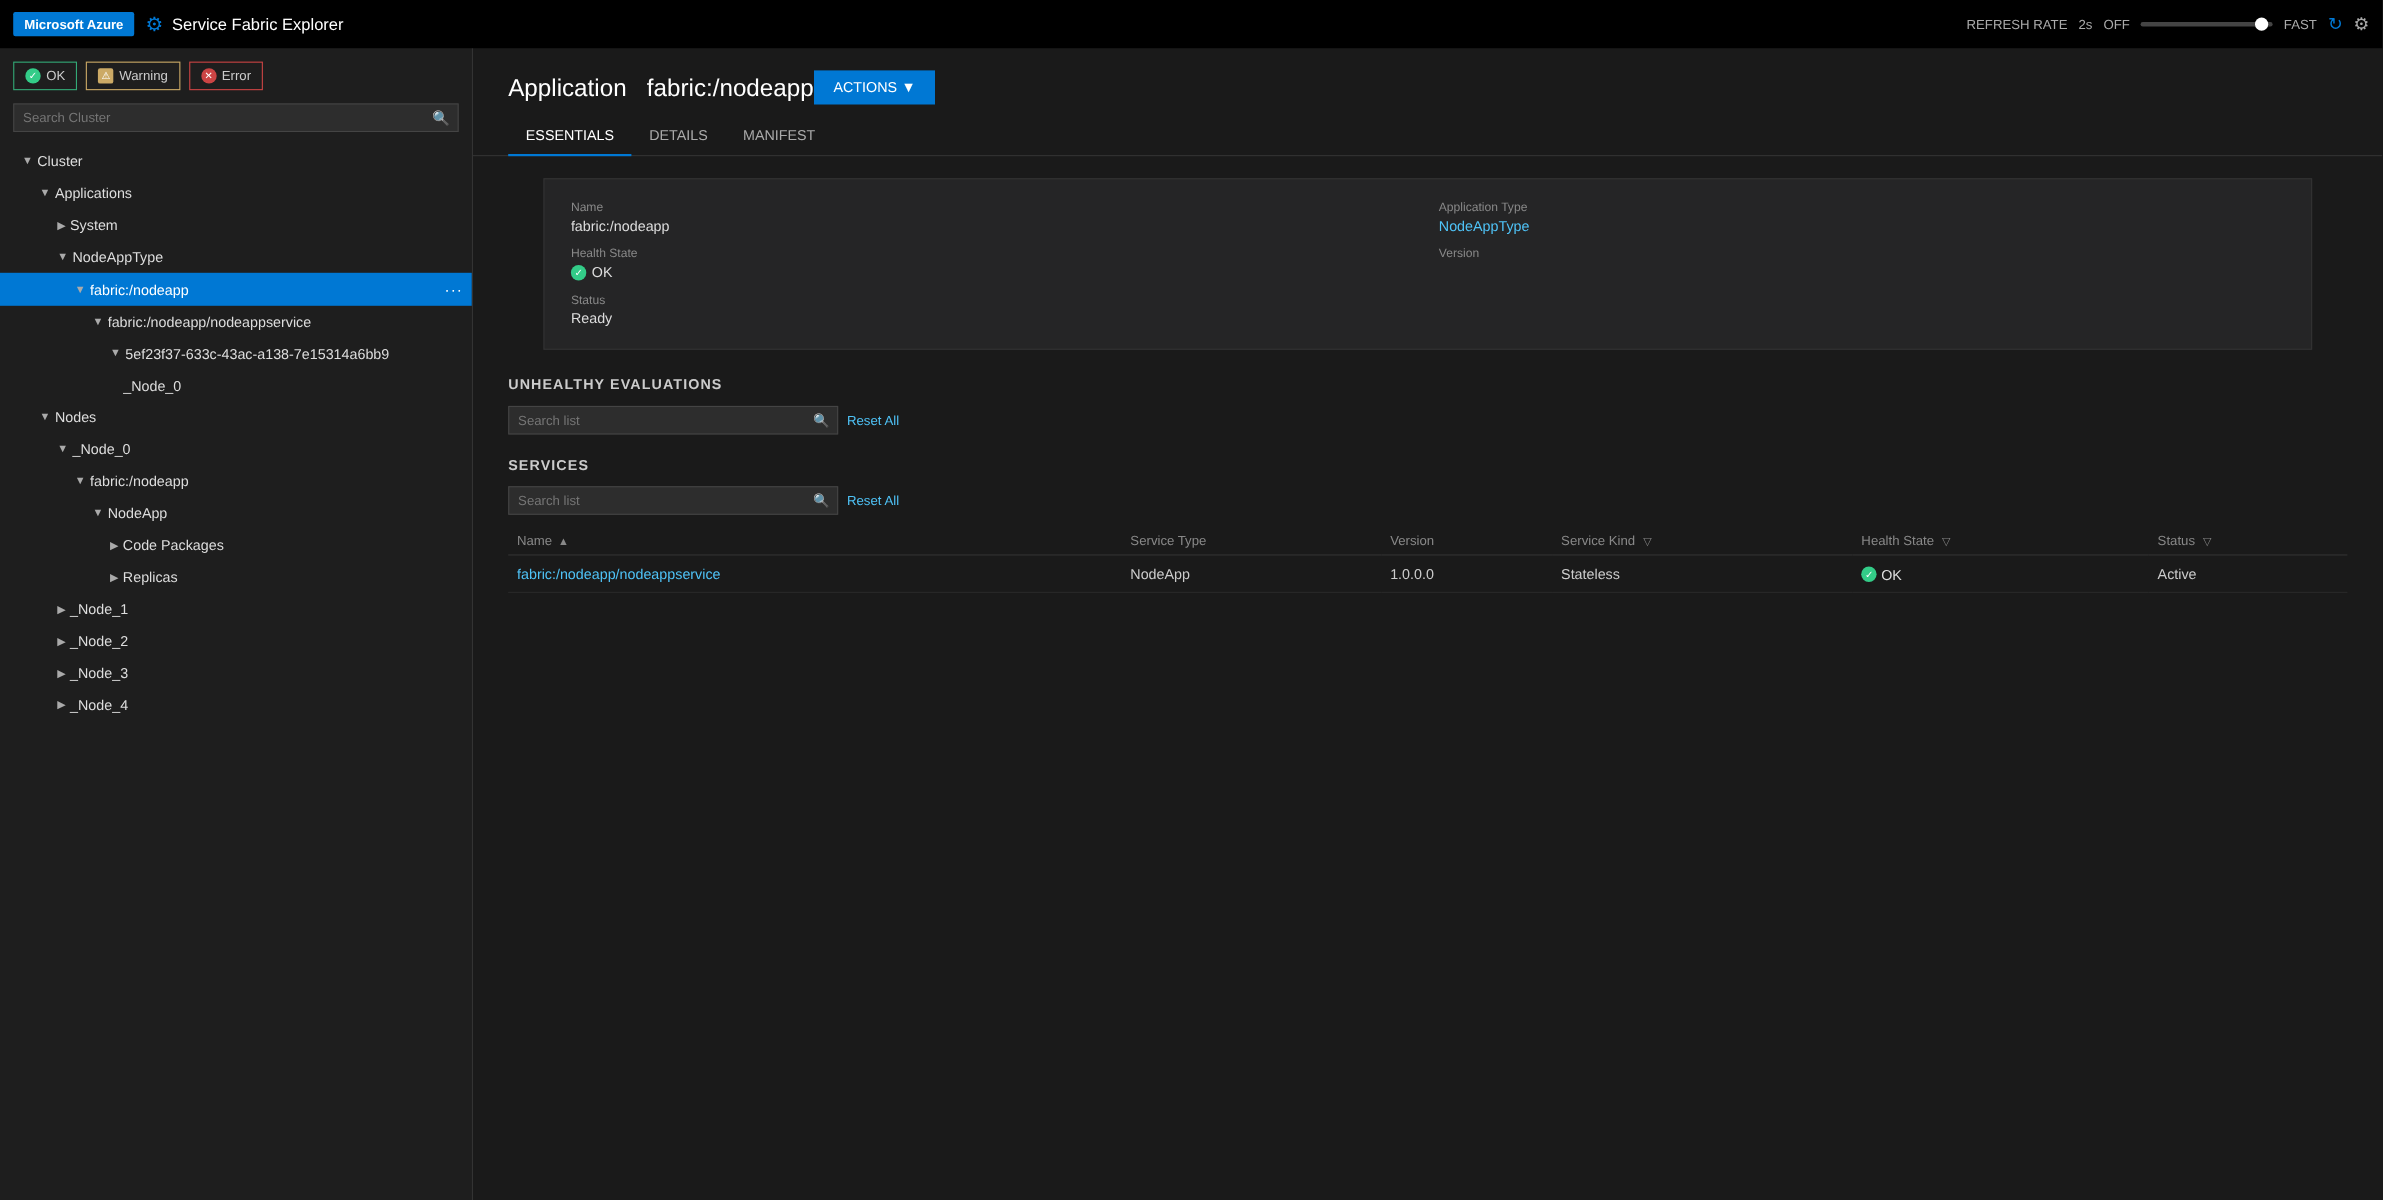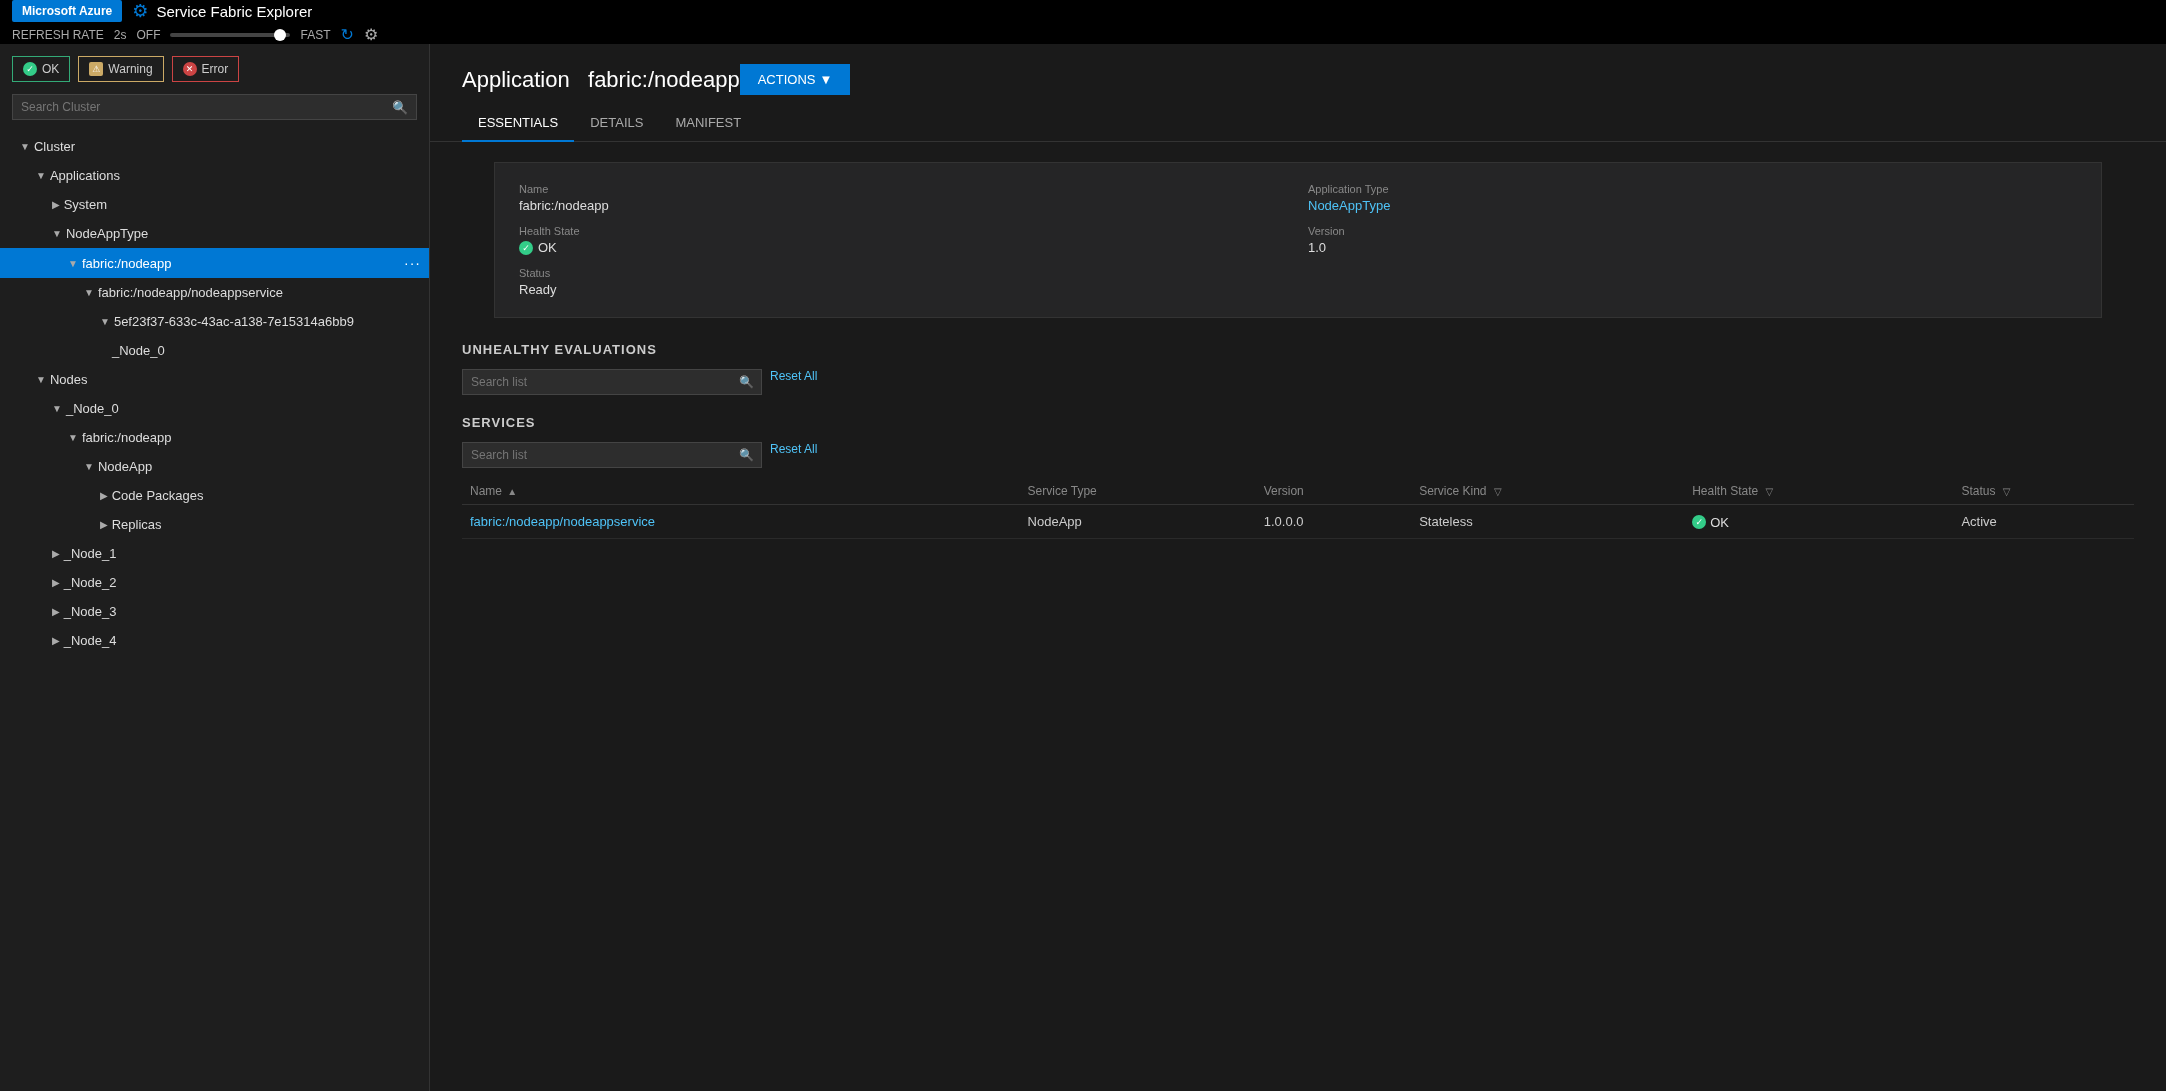--- a/index.html
+++ b/index.html
@@ -1,19 +1,19 @@
 <!DOCTYPE html>
 <html><head>
   <meta charset="utf-8">
   <style>
     * { box-sizing: border-box; margin: 0; padding: 0; }
     body { background: #1a1a1a; color: #ccc; font-family: 'Segoe UI', Arial, sans-serif; font-size: 13px; height: 100vh; overflow: hidden; }
 
     
-    .topbar { display: flex; align-items: flex-start; background: #000; height: 44px; padding: 0 12px; justify-content: space-between; flex-direction: column; }
+    .topbar { display: flex; align-items: center; background: #000; height: 44px; padding: 0 12px; justify-content: space-between; }
     .topbar-left { display: flex; align-items: center; gap: 10px; }
     .azure-logo { background: #0078d4; color: white; font-size: 12px; font-weight: 700; padding: 4px 10px; border-radius: 2px; }
     .app-title { color: white; font-size: 15px; font-weight: 300; display: flex; align-items: center; gap: 8px; }
     .gear-icon { color: #0078d4; font-size: 18px; }
     .topbar-right { display: flex; align-items: center; gap: 10px; color: #aaa; font-size: 12px; }
     .slider-track { width: 120px; height: 4px; background: #444; border-radius: 2px; position: relative; }
     .slider-thumb { position: absolute; right: 4px; top: -4px; width: 12px; height: 12px; background: white; border-radius: 50%; }
     .refresh-icon { color: #0078d4; font-size: 16px; cursor: pointer; }
     .settings-icon { color: #aaa; font-size: 16px; cursor: pointer; }
 
@@ -64,21 +64,21 @@
     .essentials-grid { display: grid; grid-template-columns: 1fr 1fr; gap: 20px; }
     .ess-field { display: flex; flex-direction: column; gap: 3px; }
     .ess-label { color: #888; font-size: 11px; text-transform: none; }
     .ess-value { color: #ddd; font-size: 13px; }
     .ess-value.link { color: #4fc3f7; cursor: pointer; }
     .health-ok { display: flex; align-items: center; gap: 5px; color: #ddd; }
 
     
     .section { margin: 0 32px 20px; }
     .section-title { font-size: 13px; font-weight: 700; color: #ccc; letter-spacing: 1px; margin-bottom: 12px; text-transform: uppercase; }
-    .search-bar { display: flex; gap: 8px; margin-bottom: 10px; }
+    .search-bar { display: flex; align-items: center; gap: 8px; margin-bottom: 10px; }
     .search-bar input { background: #2d2d2d; border: 1px solid #444; color: #ccc; padding: 5px 28px 5px 8px; font-size: 12px; width: 300px; outline: none; }
     .search-wrap { position: relative; }
     .search-wrap .s-ic { position: absolute; right: 8px; top: 50%; transform: translateY(-50%); color: #888; font-size: 12px; }
     .reset-link { color: #4fc3f7; cursor: pointer; font-size: 12px; }
     .table { width: 100%; border-collapse: collapse; }
     .table th { color: #888; font-size: 12px; font-weight: 400; text-align: left; padding: 6px 8px; border-bottom: 1px solid #333; }
     .table td { color: #ccc; font-size: 13px; padding: 8px 8px; border-bottom: 1px solid #2a2a2a; }
     .table .no-items { color: #888; font-style: italic; }
     .filter-icon { color: #888; font-size: 10px; margin-left: 4px; }
     .sort-icon { color: #888; font-size: 10px; margin-left: 2px; }
@@ -289,21 +289,20 @@
               <span class="ess-value">Ready</span>
             </div>
           </div>
           <div>
             <div class="ess-field">
               <span class="ess-label">Application Type</span>
               <span class="ess-value link">NodeAppType</span>
             </div>
             <div class="ess-field" style="margin-top:12px;">
               <span class="ess-label">Version</span>
-              <span class="ess-value">1.0</span>
             </div>
           </div>
         </div>
       </div>
     </div>
 
     <div class="section" style="margin-top:24px;">
       <div class="section-title">UNHEALTHY EVALUATIONS</div>
       <div class="search-bar">
         <div class="search-wrap">

